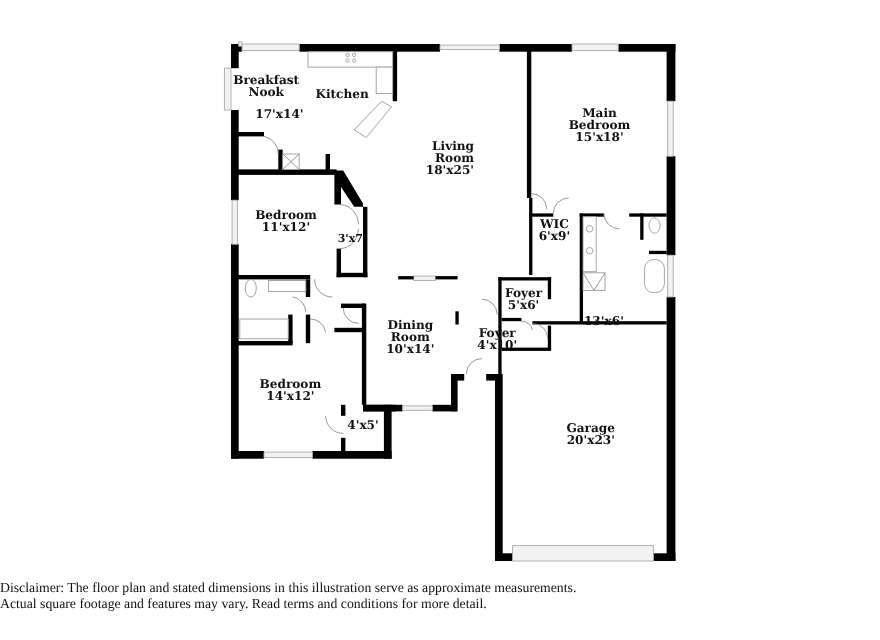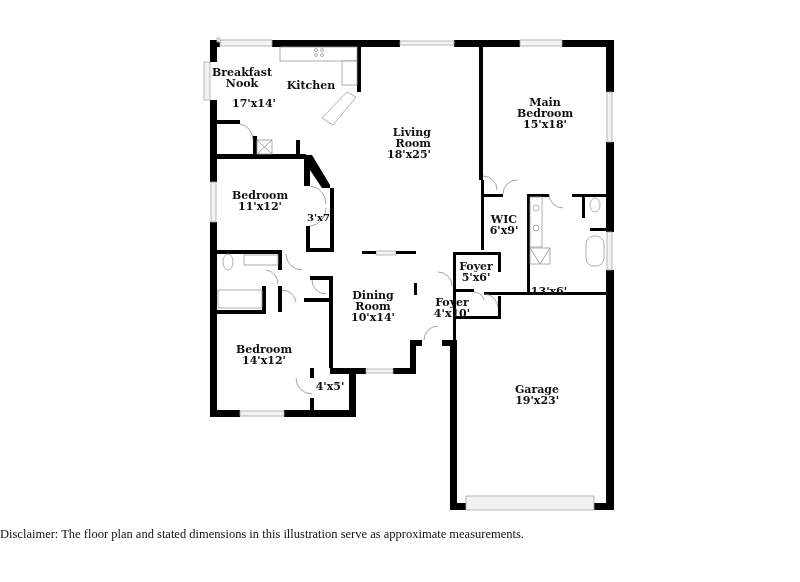--- a/index.html
+++ b/index.html
@@ -184,21 +184,21 @@
   <div>Bedroom</div>
   <div>15'x18'</div>
 </div>
 <div class="lbl" style="left:260px;top:190px;">
   <div>Bedroom</div>
   <div>11'x12'</div>
 </div>
 <div class="lbl" style="left:320px;top:212px;font-size:10px;text-align:right;">
   <div>3'x7'</div>
 </div>
-<div class="lbl" style="left:504px;top:214px;">
+<div class="lbl" style="left:504px;top:198px;">
   <div>WIC</div>
   <div>6'x9'</div>
 </div>
 <div class="lbl" style="left:476px;top:261px;">
   <div>Foyer</div>
   <div>5'x6'</div>
 </div>
 <div class="lbl" style="left:549px;top:286px;">
   <div>13'x6'</div>
 </div>
@@ -213,18 +213,19 @@
 </div>
 <div class="lbl" style="left:264px;top:344px;">
   <div>Bedroom</div>
   <div>14'x12'</div>
 </div>
 <div class="lbl" style="left:330px;top:381px;">
   <div>4'x5'</div>
 </div>
 <div class="lbl" style="left:537px;top:384px;text-align:right;">
   <div>Garage</div>
-  <div>19'x23'</div>
+  <div>20'x23'</div>
 </div>
 
 <div class="disclaimer">
   <div>Disclaimer: The floor plan and stated dimensions in this illustration serve as approximate measurements.</div>
+  <div>Actual square footage and features may vary. Read terms and conditions for more detail.</div>
 </div>
 
 </body></html>

